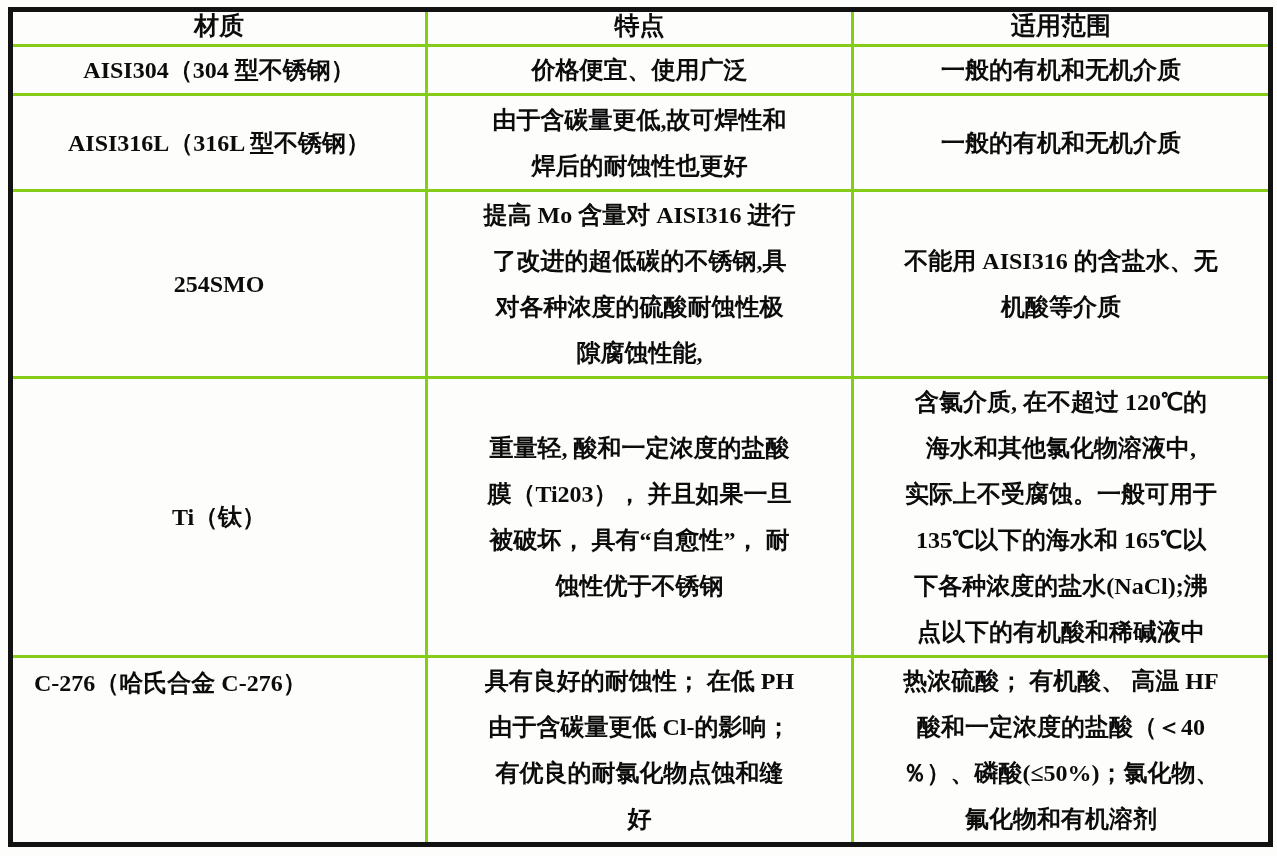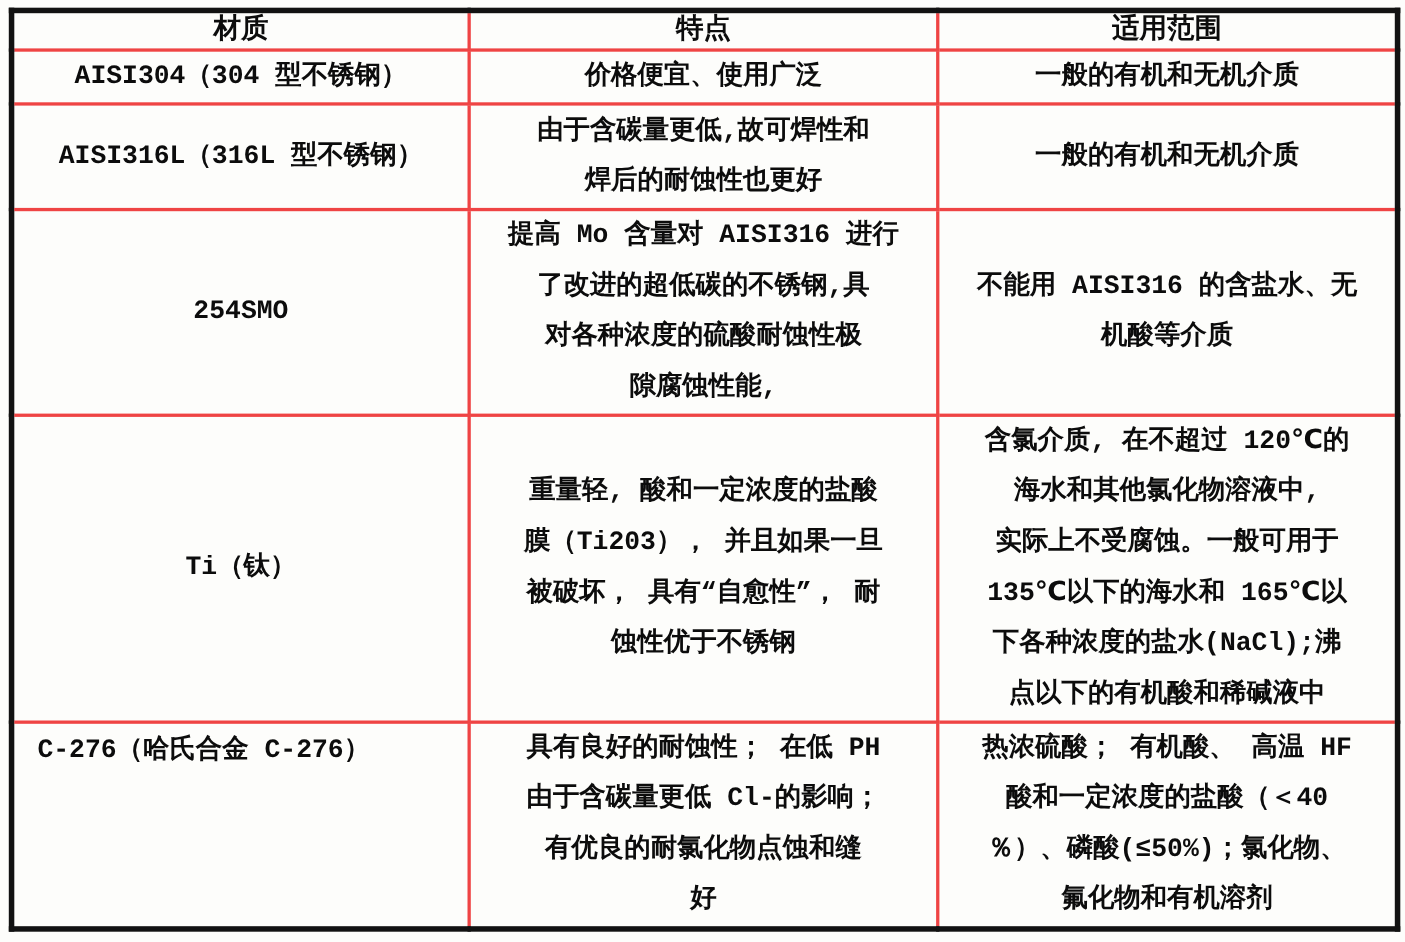--- a/index.html
+++ b/index.html
@@ -18,21 +18,21 @@
     table-layout: fixed;
     width: 1260px;
     background: #fdfdfb;
     border: 5px solid #121212;
   }
   col.c-material { width: 416px; }
   col.c-features { width: 426px; }
   col.c-scope    { width: 418px; }
 
   th, td {
-    border: 3px solid #ef4444;
+    border: 3px solid #84cc16;
     font-family: "Liberation Mono", "DejaVu Sans Mono", "DejaVu Sans", monospace, sans-serif;
     font-weight: bold;
     color: #0c0c0c;
     padding: 0 6px;
     text-align: center;
     vertical-align: middle;
     overflow: hidden;
   }
   th {
     font-size: 25px;
@@ -40,20 +40,21 @@
     height: 32px;
   }
   td { font-size: 24px; }
 
   
   .ln {
     line-height: 46px;
     white-space: nowrap;
     overflow: hidden;
     text-align: center;
+    font-family: Liberation Serif, serif;
   }
   tr.rh1 { height: 44px; }
   tr.rh2 { height: 96px; margin-top: 16px; }
   tr.rh3 { height: 184px; }
   tr.rh4 { height: 274px; }
   tr.rh5 { height: 180px; }
 
   td.align-left .ln { text-align: center; }
   td.top-left {
     vertical-align: top;

